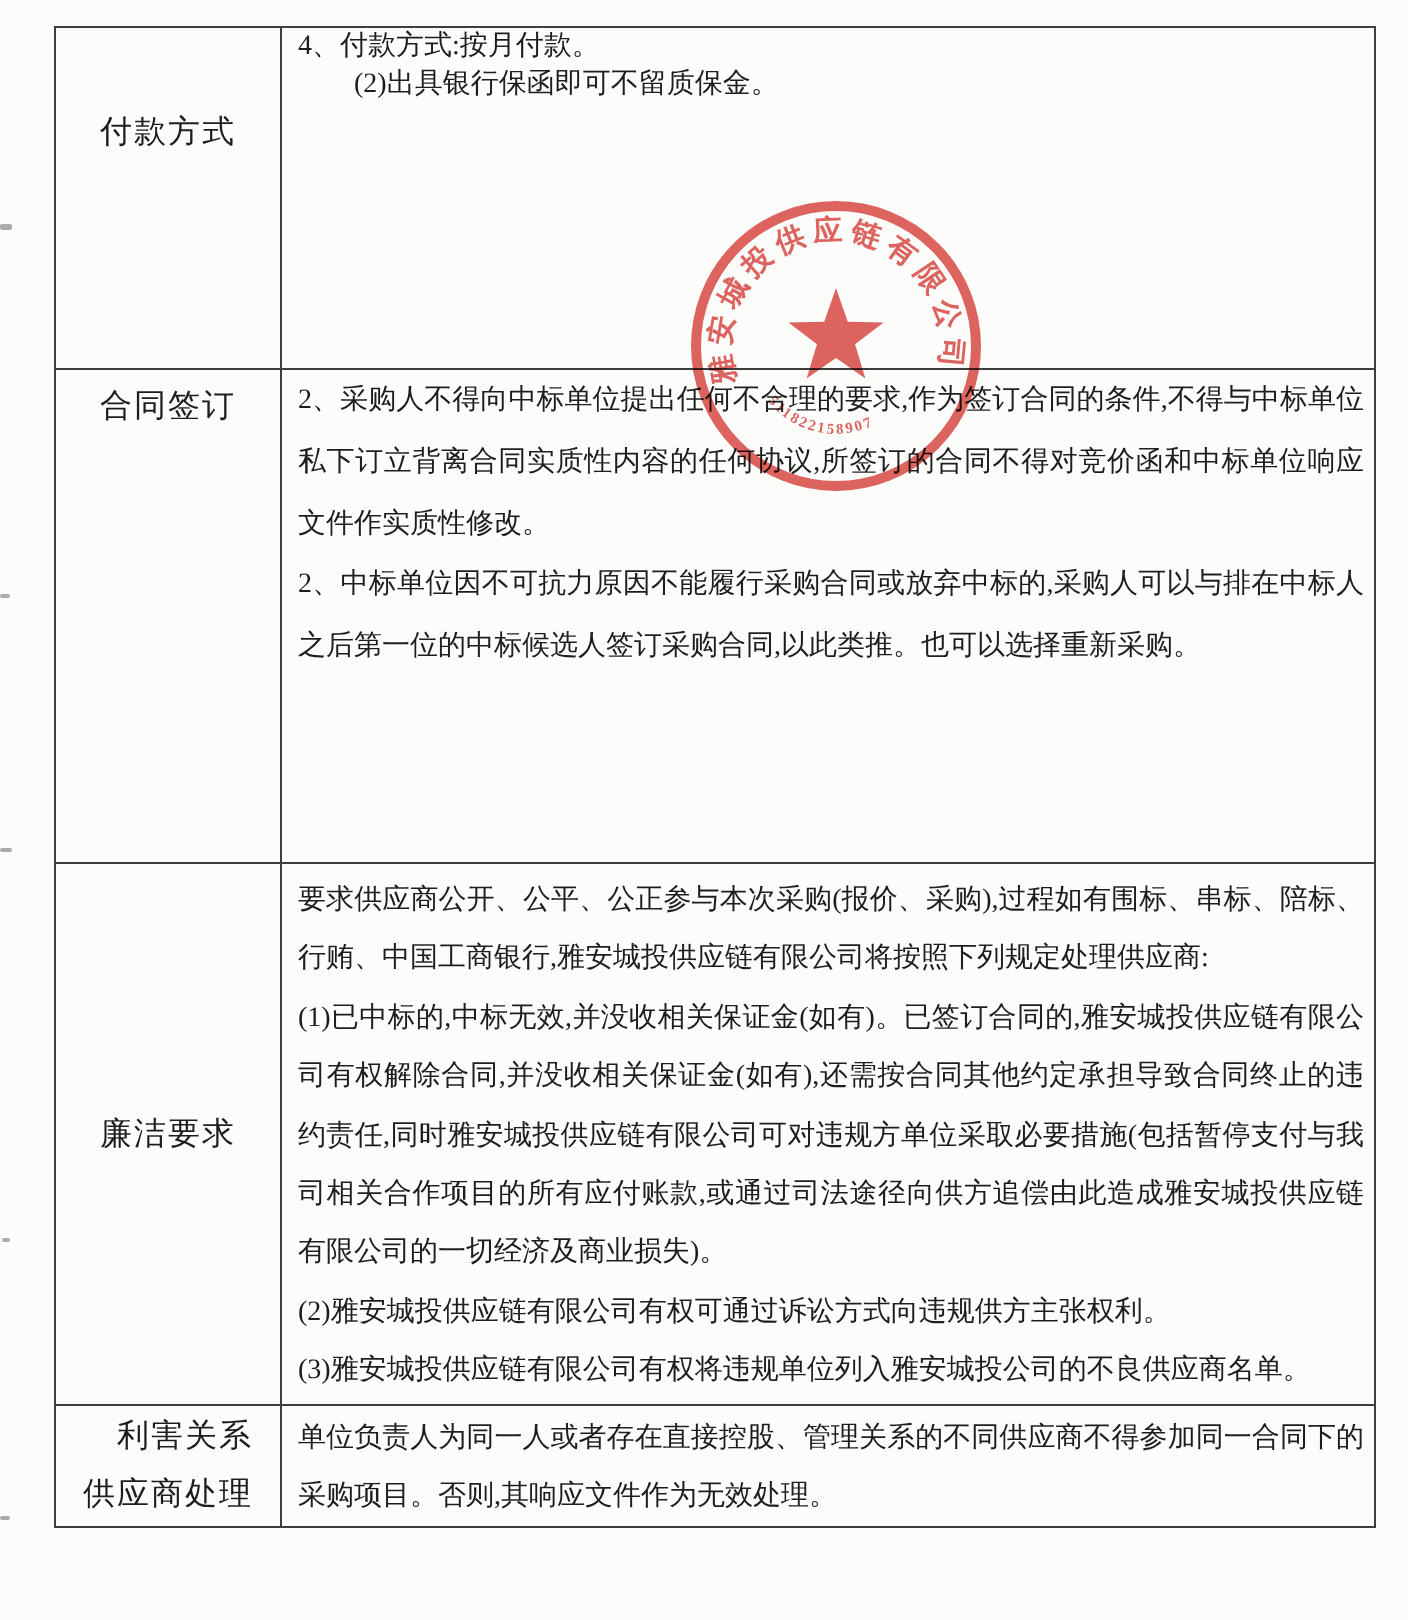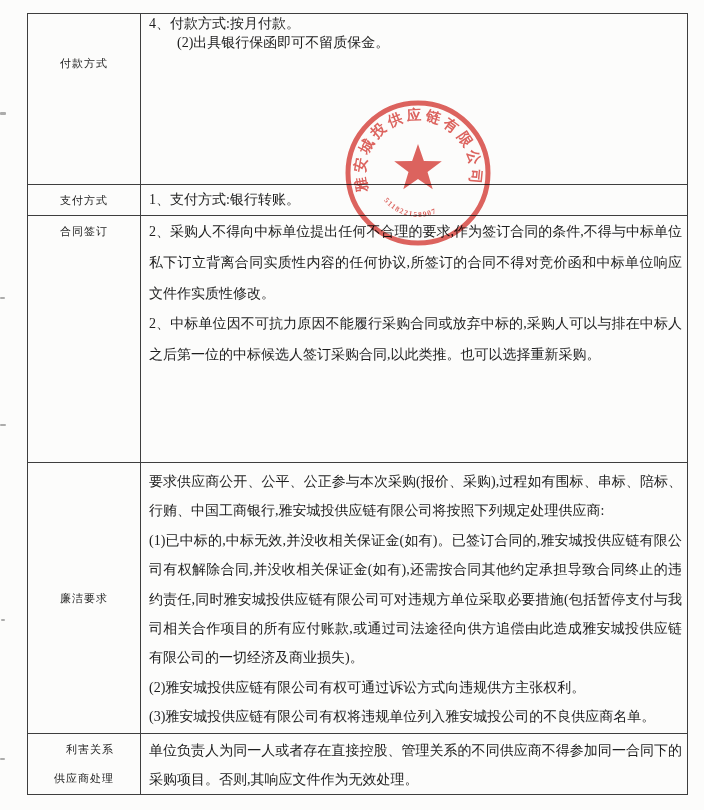--- a/index.html
+++ b/index.html
@@ -17,21 +17,21 @@
     border:1.5px solid #3e3e3e;
     box-sizing:border-box;
     background:transparent;
   }
   .row{display:flex;box-sizing:border-box;border-bottom:1px solid #3e3e3e;}
   .row:last-child{border-bottom:none;}
   .label-cell{
     width:113px;flex:0 0 113px;box-sizing:border-box;
     border-right:1.5px solid #3e3e3e;
     display:flex;flex-direction:column;align-items:center;
-    font-size:11px;letter-spacing:1px;
+    font-size:16px;letter-spacing:1px;
     text-align:center;white-space:pre-line;
     overflow:hidden;
   }
   .content-cell{
     flex:1;box-sizing:border-box;
     padding-left:8px;padding-right:5px;
     font-size:14px;text-align:justify;
     overflow:hidden;
   }
   .content-cell p{margin:0;}
@@ -91,26 +91,20 @@
   <div class="doc-table">
 
     <div class="row r1">
       <div class="label-cell">付款方式</div>
       <div class="content-cell">
         <p>4、付款方式:按月付款。</p>
         <p class="ind">(2)出具银行保函即可不留质保金。</p>
       </div>
     </div>
 
-    <div class="row r2">
-      <div class="label-cell">支付方式</div>
-      <div class="content-cell">
-        <p>1、支付方式:银行转账。</p>
-      </div>
-    </div>
 
     <div class="row r3">
       <div class="label-cell">合同签订</div>
       <div class="content-cell">
         <p>2、采购人不得向中标单位提出任何不合理的要求,作为签订合同的条件,不得与中标单位私下订立背离合同实质性内容的任何协议,所签订的合同不得对竞价函和中标单位响应文件作实质性修改。</p>
         <p>2、中标单位因不可抗力原因不能履行采购合同或放弃中标的,采购人可以与排在中标人之后第一位的中标候选人签订采购合同,以此类推。也可以选择重新采购。</p>
       </div>
     </div>
 
     <div class="row r4">

